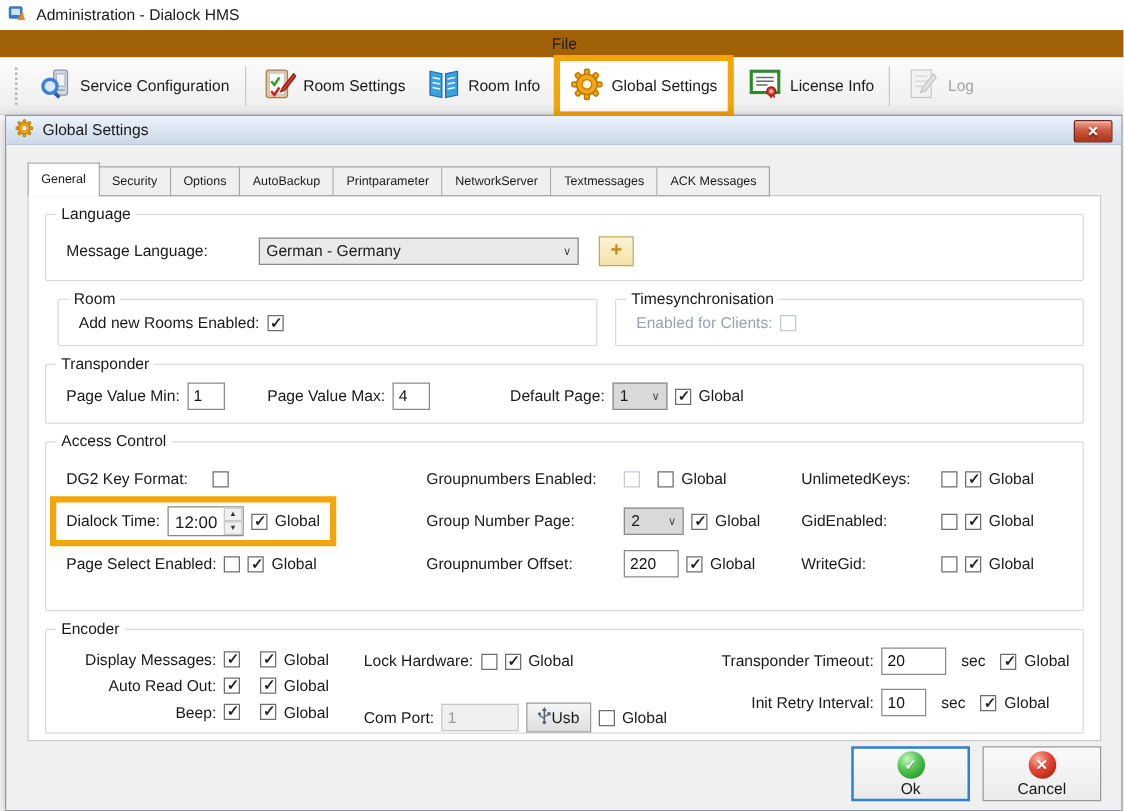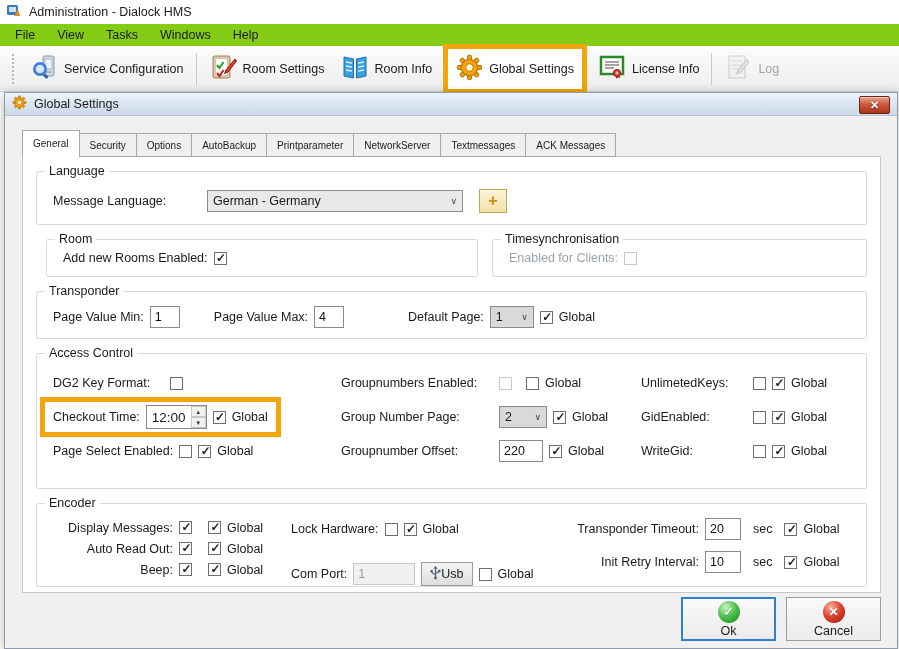--- a/index.html
+++ b/index.html
@@ -1,21 +1,21 @@
 <!DOCTYPE html>
 <html><head>
 <meta charset="utf-8">
 <style>
   * { margin:0; padding:0; box-sizing:border-box; }
   body { font-family:"Liberation Sans", sans-serif; }
   .screen { position:relative; width:899px; height:649px; background:#fff; overflow:hidden; font-size:12.5px; color:#1a1a1a; }
 
   
   .titlebar { height:24px; display:flex; align-items:center; gap:7px; padding-left:6px; background:#fff; font-size:12.5px; }
-  .menubar { height:22px; background:#84cc16; display:flex; align-items:center; padding-left:4px; }
+  .menubar { height:22px; background:#a16207; display:flex; align-items:center; padding-left:4px;flex-direction:column; }
   .menu-item { padding:0 11px; line-height:22px; }
   .toolbar { height:46px; background:linear-gradient(#fcfcfc,#ededed); display:flex; align-items:center; padding-left:12px; border-bottom:1px solid #d6d6d6; position:relative; }
   .grip { width:4px; height:30px; border-left:2px dotted #b5b5b5; margin-right:6px; }
   .tb-btn { display:flex; align-items:center; gap:6px; padding:5px 8px; white-space:nowrap; }
   .tb-btn.disabled { color:#a3a3a3; }
   .tb-btn.disabled svg { opacity:.45; }
   .tb-sep { width:1px; height:32px; background:#c9c9c9; margin:0 4px; }
   .hl-toolbar { border:5px solid #F2A50C; background:#fff; display:flex; align-items:center; margin:0 3px; }
 
   
@@ -283,21 +283,21 @@
         <span class="gtitle">Access Control</span>
         <div class="ac-grid">
 
           <div>
             <div class="ac-row">
               <span>DG2 Key Format:</span>
               <span class="cb" style="margin-left:14px;"></span>
             </div>
             <div class="ac-row">
               <span class="hl-row">
-                <span>Checkout Time:</span>
+                <span>Dialock Time:</span>
                 <span class="spin">
                   <span class="val">12:00</span>
                   <span class="btns">
                       <span>▲</span>
                       <span>▼</span>
                     </span>
                 </span>
                 <span class="cb checked"></span>
                 <span>Global</span>
               </span>
@@ -406,21 +406,21 @@
                 <span>Usb</span>
               </span>
               <span class="cb"></span>
               <span>Global</span>
             </div>
           </div>
 
           <div>
             <div class="enc-row" style="height:24px;">
               <span class="enc-label3">Transponder Timeout:</span>
-              <input class="tbox" style="width: 36px;" value="20">
+              <input class="tbox" style="width: 52px;" value="20">
               <span style="margin:0 6px;">sec</span>
               <span class="cb checked"></span>
               <span>Global</span>
             </div>
             <div class="enc-row" style="height:26px; margin-top:8px;">
               <span class="enc-label3">Init Retry Interval:</span>
               <input class="tbox" style="width: 36px;" value="10">
               <span style="margin:0 6px;">sec</span>
               <span class="cb checked"></span>
               <span>Global</span>

